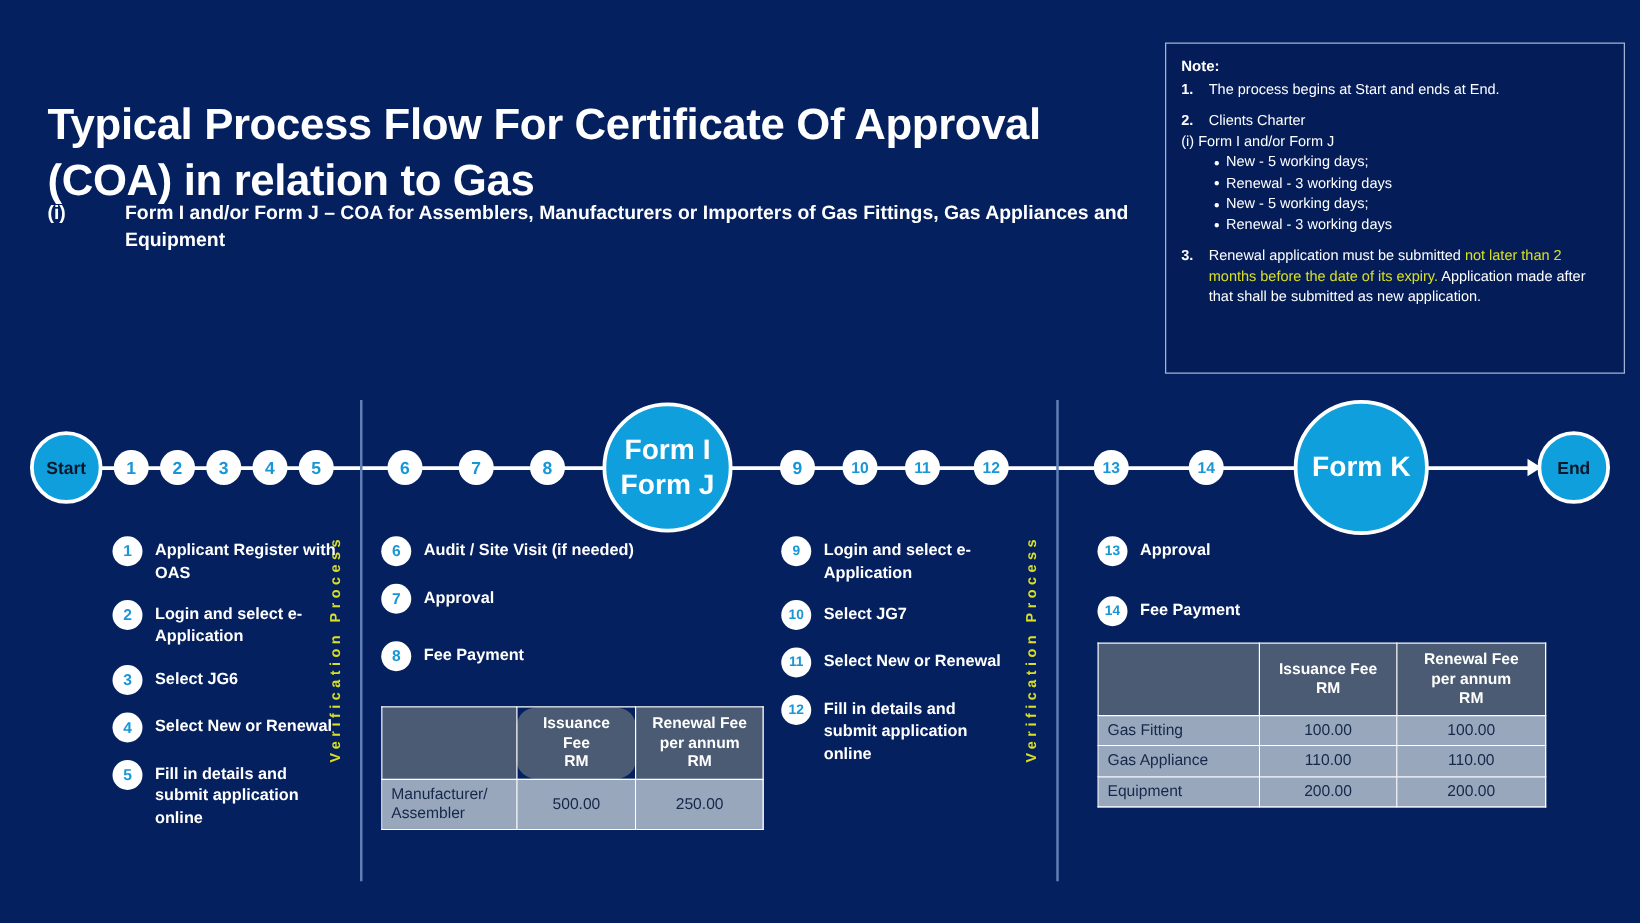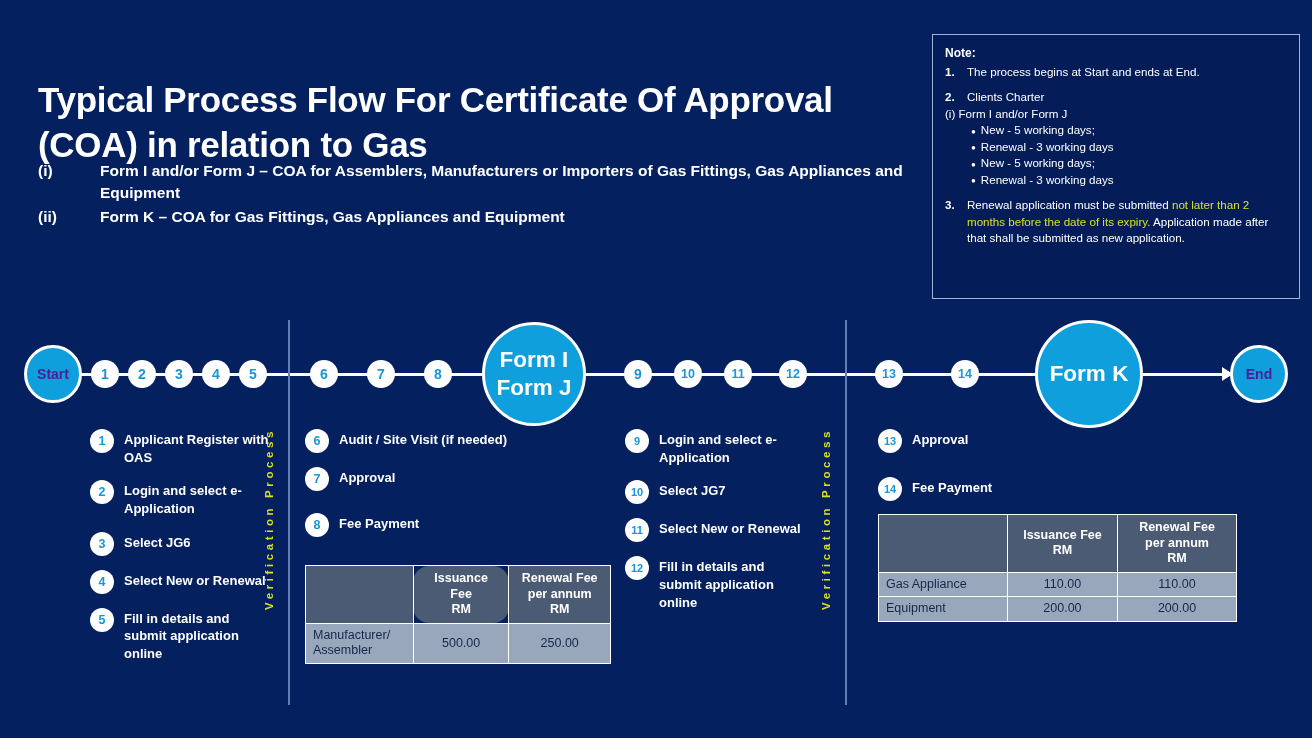--- a/index.html
+++ b/index.html
@@ -64,21 +64,21 @@
     display: flex; align-items: center; justify-content: center;
     text-align: center;
   }
   .node-num {
     width: 28px; height: 28px; background: #ffffff; color: #1996d6;
     font-size: 14px; font-weight: bold; top: 360px;
     box-shadow: 0 0 0 0px #ffffff;
   }
   .node-num.wide { font-size: 12.5px; }
   .node-cap {
-    width: 58px; height: 58px; background: #0e9fdc; color: #4c1d95;
+    width: 58px; height: 58px; background: #0e9fdc; color: #0f172a;
     border: 3px solid #ffffff; font-size: 14px; font-weight: bold; top: 345px;
   }
   .node-form {
     width: 108px; height: 108px; background: #0e9fdc; color: #ffffff;
     border: 3.5px solid #ffffff; font-size: 22.5px; font-weight: bold;
     top: 320px; line-height: 1.26;
   }
   .node-form.big { width: 104px; height: 104px; top: 322px; }
 
   
@@ -130,24 +130,20 @@
 
 <div id="root">
 
   <div class="title">Typical Process Flow For Certificate Of Approval (COA) in relation to Gas</div>
 
   <div class="sublist">
     <div class="subrow">
       <span class="marker">(i)</span>
       <span class="stext">Form I and/or Form J – COA for Assemblers, Manufacturers or Importers of Gas Fittings, Gas Appliances and Equipment</span>
     </div>
-    <div class="subrow">
-      <span class="marker">(ii)</span>
-      <span class="stext">Form K – COA for Gas Fittings,  Gas Appliances and Equipment</span>
-    </div>
   </div>
 
   <div class="notebox">
     <div class="note-title">Note:</div>
     <div class="note-row">
       <span class="n-num">1.</span>
       <span class="n-txt">The process begins at Start and ends at End.</span>
     </div>
     <div class="note-gap"></div>
     <div class="note-row">
@@ -342,20 +338,25 @@
         </th>
         <th class="c2">
           <div>Renewal Fee</div>
           <div>per annum</div>
           <div>RM</div>
         </th>
       </tr>
     </thead>
     <tbody>
       <tr>
+        <td>Gas Fitting</td>
+        <td class="num">100.00</td>
+        <td class="num">100.00</td>
+      </tr>
+      <tr>
         <td>Gas Appliance</td>
         <td class="num">110.00</td>
         <td class="num">110.00</td>
       </tr>
       <tr>
         <td>Equipment</td>
         <td class="num">200.00</td>
         <td class="num">200.00</td>
       </tr>
     </tbody>

